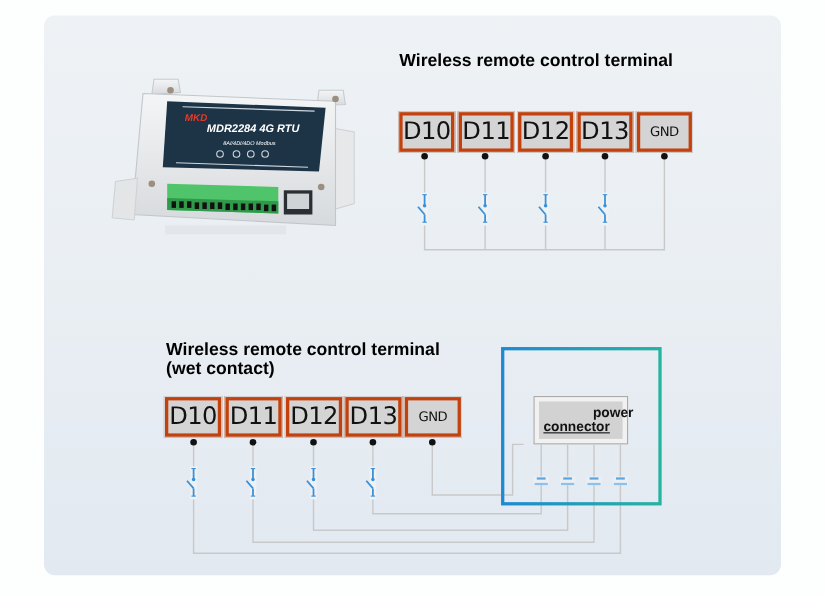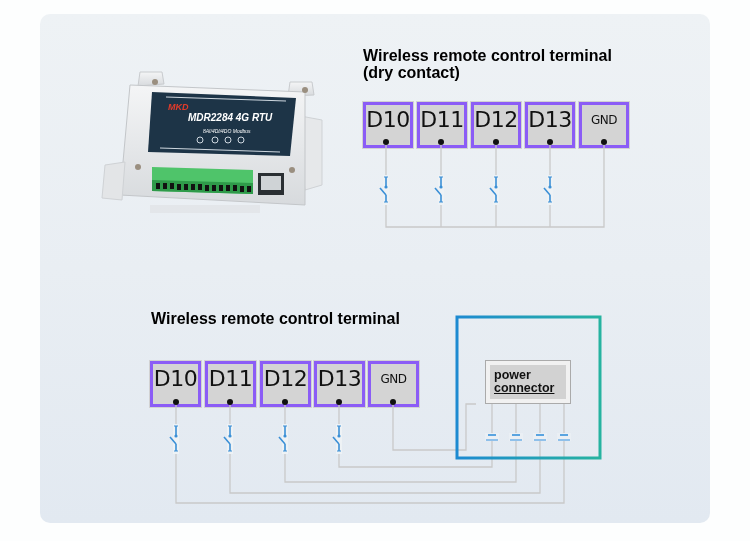--- a/index.html
+++ b/index.html
@@ -1,20 +1,20 @@
 <!DOCTYPE html>
 <html><head>
   <meta charset="utf-8">
   <style>
     html, body { margin:0; padding:0; }
     body { width:750px; height:541px; background:#fdfefe; position:relative; overflow:hidden; font-family:"Liberation Sans", sans-serif; }
     .panel { position:absolute; left:40px; top:14px; width:670px; height:509px; border-radius:10px;
       background:linear-gradient(180deg,#eef2f5 0%,#e9eef3 50%,#e2e9f1 100%); }
     .title { position:absolute; font-weight:bold; font-size:16px; line-height:17px; color:#000000; margin:0; }
-    .term { position:absolute; height:48px; border:1px solid #d2d2d2; background:#8b5cf6; box-sizing:border-box; padding:3px; }
+    .term { position:absolute; height:38px; border:1px solid #d2d2d2; background:#c2410c; box-sizing:border-box; padding:3px; }
     .term span { display:block; width:100%; height:100%; background:#d4d4d4; font-family:"DejaVu Sans", sans-serif;
       font-size:22px; line-height:30px; text-align:center; color:#111; letter-spacing:-0.5px; }
     .term.gnd span { font-size:12px; }
     svg { position:absolute; left:0; top:0; }
     .pc { position:absolute; left:485px; top:360px; width:86px; height:44px; border:1px solid #aaa; background:#f1f1f1; box-sizing:border-box; padding:4px; }
     .pc span { display:block; background:#d2d2d2; height:100%; font-weight:bold; font-size:12.5px; line-height:13px; padding:4px 0 0 4px; box-sizing:border-box; color:#111; }
     .device { position:absolute; left:100px; top:70px; width:225px; height:150px; }
     .device-label { position:absolute; color:#fff; font-weight:bold; font-style:italic; white-space:nowrap;text-align:center; }
   </style>
 </head>
@@ -81,41 +81,41 @@
 
     <rect x="50" y="135" width="110" height="8" fill="#dde0e3" opacity="0.6"></rect>
   </svg>
   <span class="device-label" style="left:68px;top:32px;font-size:9px;color:#e23b2a;">MKD</span>
   <span class="device-label" style="left:88px;top:42px;font-size:10px;">MDR2284 4G RTU</span>
   <span class="device-label" style="left:103px;top:58px;font-size:5px;font-weight:normal;">8AI/4DI/4DO Modbus</span>
 </div>
 
 <div class="title" style="left:363px;top:47px;">
   <div>Wireless remote control terminal</div>
-  <div>(dry contact)</div>
 </div>
 
 <div class="term" style="left:362px;top:101px;width:52px;">
     <span>D10</span>
   </div>
 <div class="term" style="left:416px;top:101px;width:52px;">
     <span>D11</span>
   </div>
 <div class="term" style="left:470px;top:101px;width:52px;">
     <span>D12</span>
   </div>
 <div class="term" style="left:524px;top:101px;width:52px;">
     <span>D13</span>
   </div>
 <div class="term gnd" style="left:578px;top:101px;width:52px;">
     <span>GND</span>
   </div>
 
 <div class="title" style="left:151px;top:310px;">
   <div>Wireless remote control terminal</div>
+  <div>(wet contact)</div>
 </div>
 
 <div class="term" style="left:149px;top:360px;width:53px;">
     <span>D10</span>
   </div>
 <div class="term" style="left:204px;top:360px;width:53px;">
     <span>D11</span>
   </div>
 <div class="term" style="left:259px;top:360px;width:53px;">
     <span>D12</span>
@@ -259,16 +259,16 @@
       <g>
         <rect x="557" y="433" width="14" height="8" fill="#eaeff4" stroke="none"></rect>
         <line x1="560" x2="568" y1="435" y2="435"></line>
         <line x1="558" x2="570" y1="440" y2="440" stroke="#8fc0ea"></line>
       </g>
     </g>
 </svg>
 
 <div class="pc">
   <span>
-    <span style="display:block;background:none;padding:0;height:auto;">power</span>
+    <span style="display:block;background:none;padding:0;height:auto;margin-left:45px;">power</span>
     <span style="display:block;background:none;padding:0;height:auto;text-decoration:underline;">connector</span>
   </span>
 </div>
 
 </body></html>

